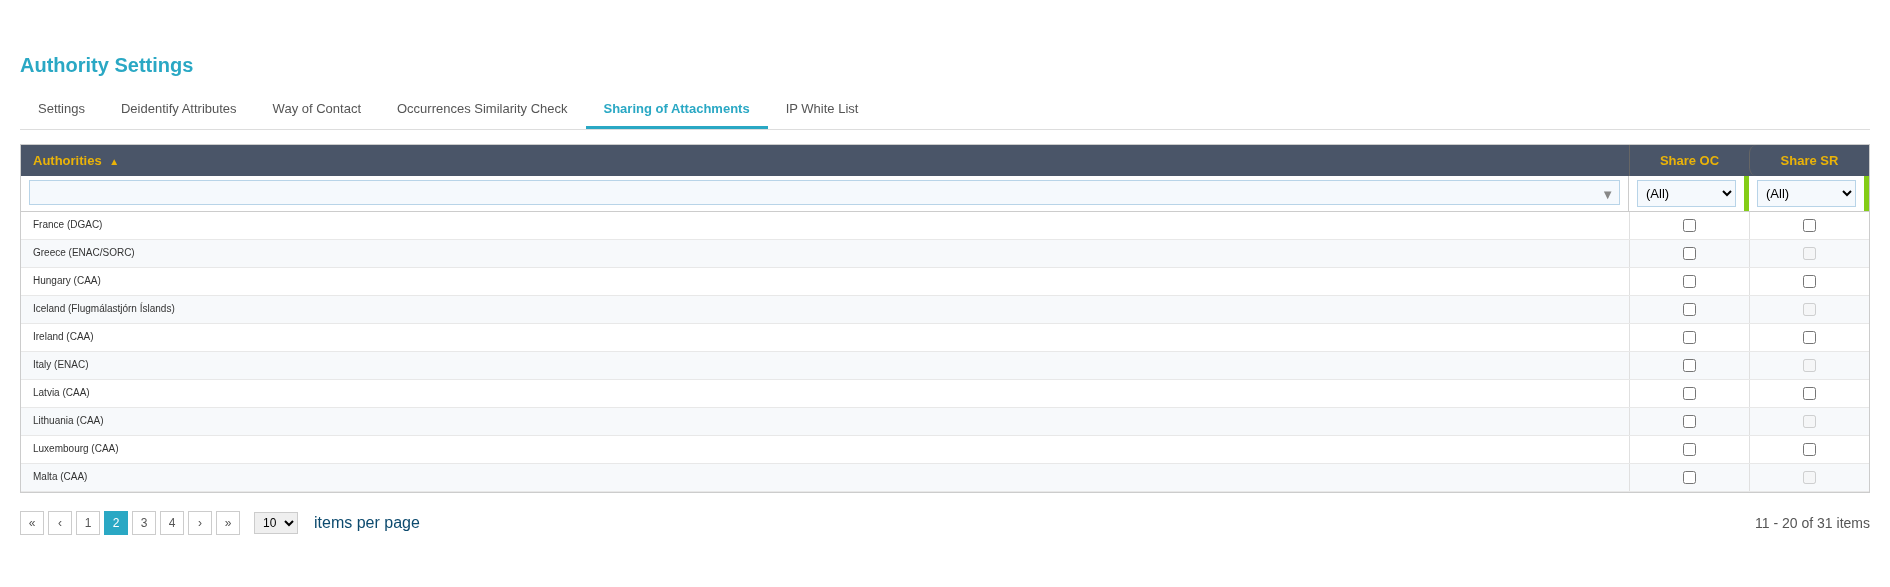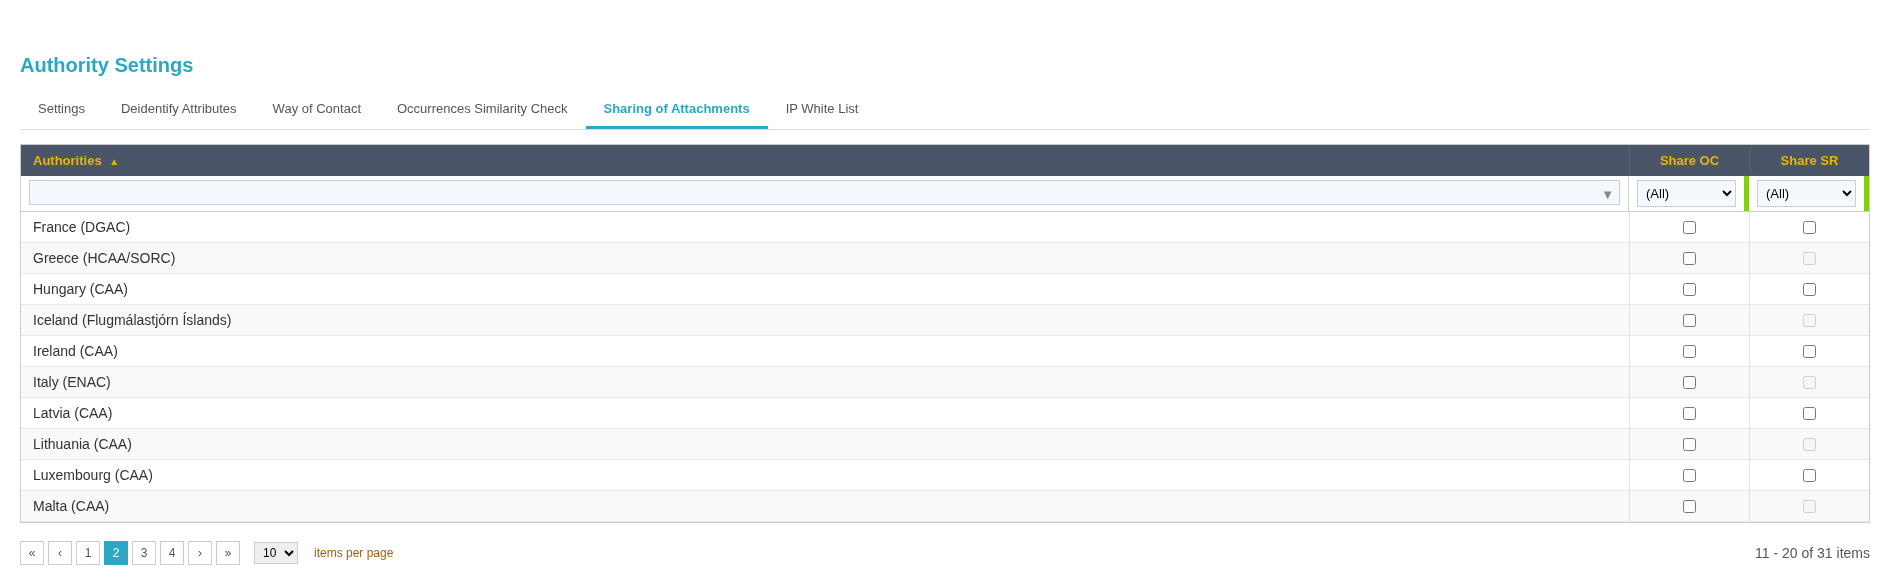--- a/index.html
+++ b/index.html
@@ -123,21 +123,21 @@
       background: #fff;
     }
 
     .data-row:nth-child(even) {
       background: #f7f9fb;
     }
 
     .row-authority {
       flex: 1;
       padding: 7px 12px;
-      font-size: 14px;
+      font-size: 10px;
     }
 
     .row-share-oc {
       width: 120px;
       padding: 7px 12px;
       text-align: center;
       border-left: 1px solid #e0e0e0;
       display: flex;
       align-items: center;
       justify-content: center;
@@ -193,22 +193,22 @@
       margin-left: 10px;
     }
 
     .items-per-page select {
       border: 1px solid #ccc;
       padding: 2px 4px;
       font-size: 12px;
     }
 
     .items-per-page-label {
-      font-size: 12px;
-      color: #a16207;
+      font-size: 16px;
+      color: #0c4a6e;
     }
 
     .sort-arrow {
       font-size: 10px;
       margin-left: 4px;
     }
   </style>
 </head>
 <body>
 
@@ -261,21 +261,21 @@
     <div class="data-row">
           <div class="row-authority">France (DGAC)</div>
           <div class="row-share-oc">
             <input type="checkbox" style="">
           </div>
           <div class="row-share-sr">
             <input type="checkbox" style="">
           </div>
         </div>
         <div class="data-row">
-          <div class="row-authority">Greece (HCAA/SORC)</div>
+          <div class="row-authority">Greece (ENAC/SORC)</div>
           <div class="row-share-oc">
             <input type="checkbox" style="">
           </div>
           <div class="row-share-sr">
             <input type="checkbox" disabled="" style="">
           </div>
         </div>
         <div class="data-row">
           <div class="row-authority">Hungary (CAA)</div>
           <div class="row-share-oc">

